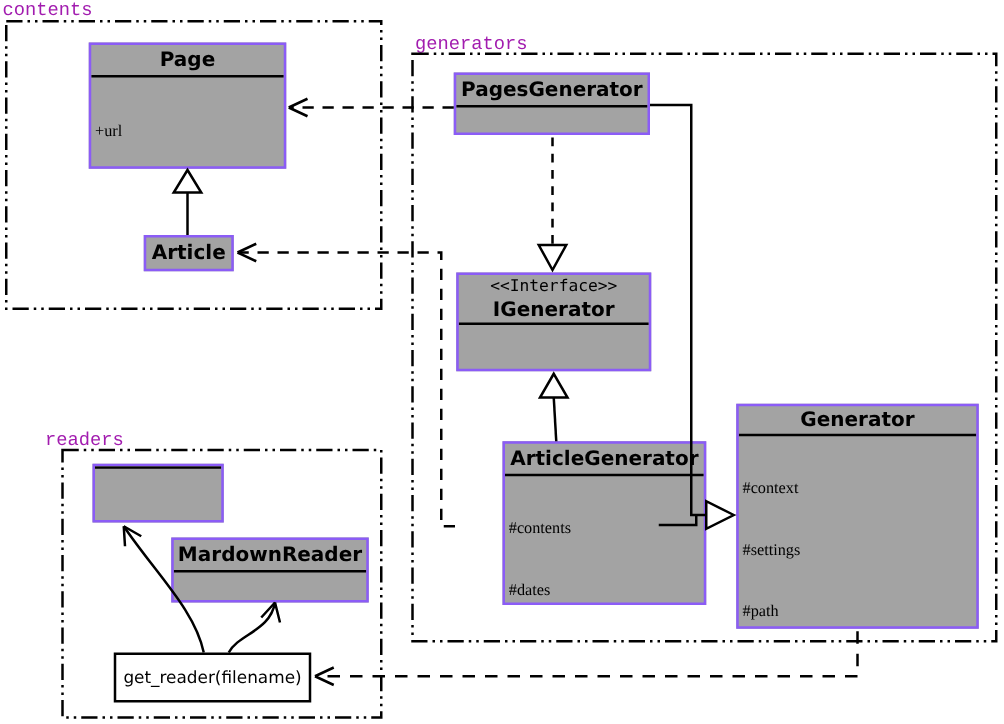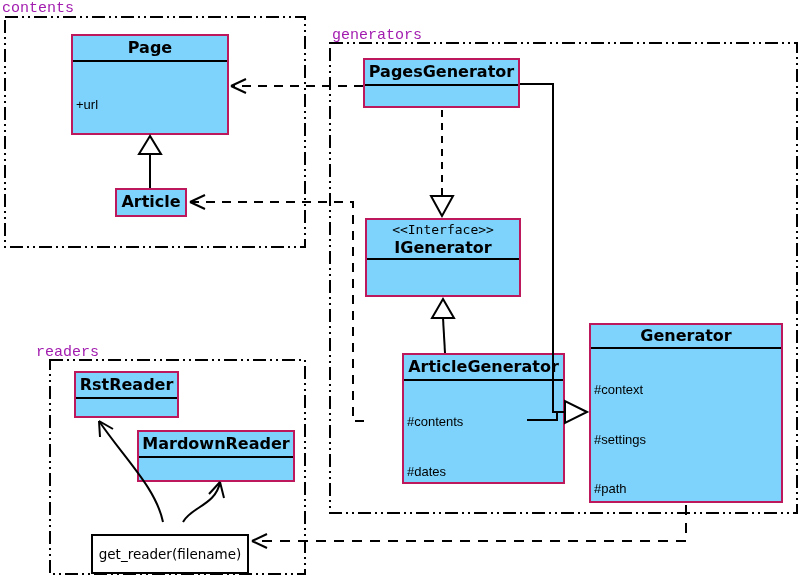--- a/index.html
+++ b/index.html
@@ -14,22 +14,22 @@
   .pkg-label {
     position: absolute;
     font-size: 15px;
     color: #a21caf;
     white-space: nowrap;
     font-family: Liberation Mono, monospace;
   }
   .uml-class {
     position: absolute;
     box-sizing: border-box;
-    background: #7dd3fc;
-    border: 2px solid #be185d;
+    background: #a3a3a3;
+    border: 2px solid #8b5cf6;
     overflow: hidden;
     z-index: 2;
   }
   .uml-title {
     font-weight: bold;
     font-size: 16px;
     line-height: 24px;
     text-align: center;
     white-space: nowrap;
     font-family: "DejaVu Sans", sans-serif;
@@ -37,21 +37,21 @@
   .stereotype {
     font-family: "DejaVu Sans Mono", monospace;
     font-weight: normal;
     font-size: 13px;
     line-height: 15px;
     text-align: center;
   }
   .compartment {
     border-top: 2px solid #000000;
     padding: 0 3px;
-    font-family: Liberation Sans, sans-serif;
+    font-family: Liberation Serif, serif;
     font-size: 13px;
     line-height: 17px;
     white-space: pre;
     color: #000;
   }
   .compartment.tight { line-height: 16.5px; }
   .plain-box {
     position: absolute;
     box-sizing: border-box;
     background: #ffffff;
@@ -127,34 +127,33 @@
       <div>#settings</div>
       <div>#path</div>
       
       
       
     </div>
 
   </div>
 
   <div class="uml-class" style="left:74px; top:371px; width:105px; height:47px;">
-    <div class="uml-title">RstReader</div>
     <div class="compartment">
       
     </div>
   </div>
 
   <div class="uml-class" style="left:137px; top:430px; width:158px; height:52px;">
     <div class="uml-title">MardownReader</div>
     <div class="compartment">
       
     </div>
   </div>
 
-  <div class="plain-box" style="left:91px; top:522px; width:158px; height:40px; line-height:36px;margin-top:12px;">get_reader(filename)</div>
+  <div class="plain-box" style="left:91px; top:522px; width:158px; height:40px; line-height:36px;">get_reader(filename)</div>
 
   <svg class="connectors" width="803" height="579" viewBox="0 0 803 579">
 
     <rect x="5" y="17" width="300" height="230" fill="none" stroke="#000" stroke-width="2" stroke-dasharray="13 4 2 4 2 4"></rect>
     <rect x="330" y="43" width="467" height="470" fill="none" stroke="#000" stroke-width="2" stroke-dasharray="13 4 2 4 2 4"></rect>
     <rect x="50" y="360" width="255" height="214" fill="none" stroke="#000" stroke-width="2" stroke-dasharray="13 4 2 4 2 4"></rect>
 
     <path d="M150,154 L150,188" fill="none" stroke="#000" stroke-width="2"></path>
     <polygon points="150,136 139,154 161,154" fill="#fff" stroke="#000" stroke-width="2"></polygon>
 

